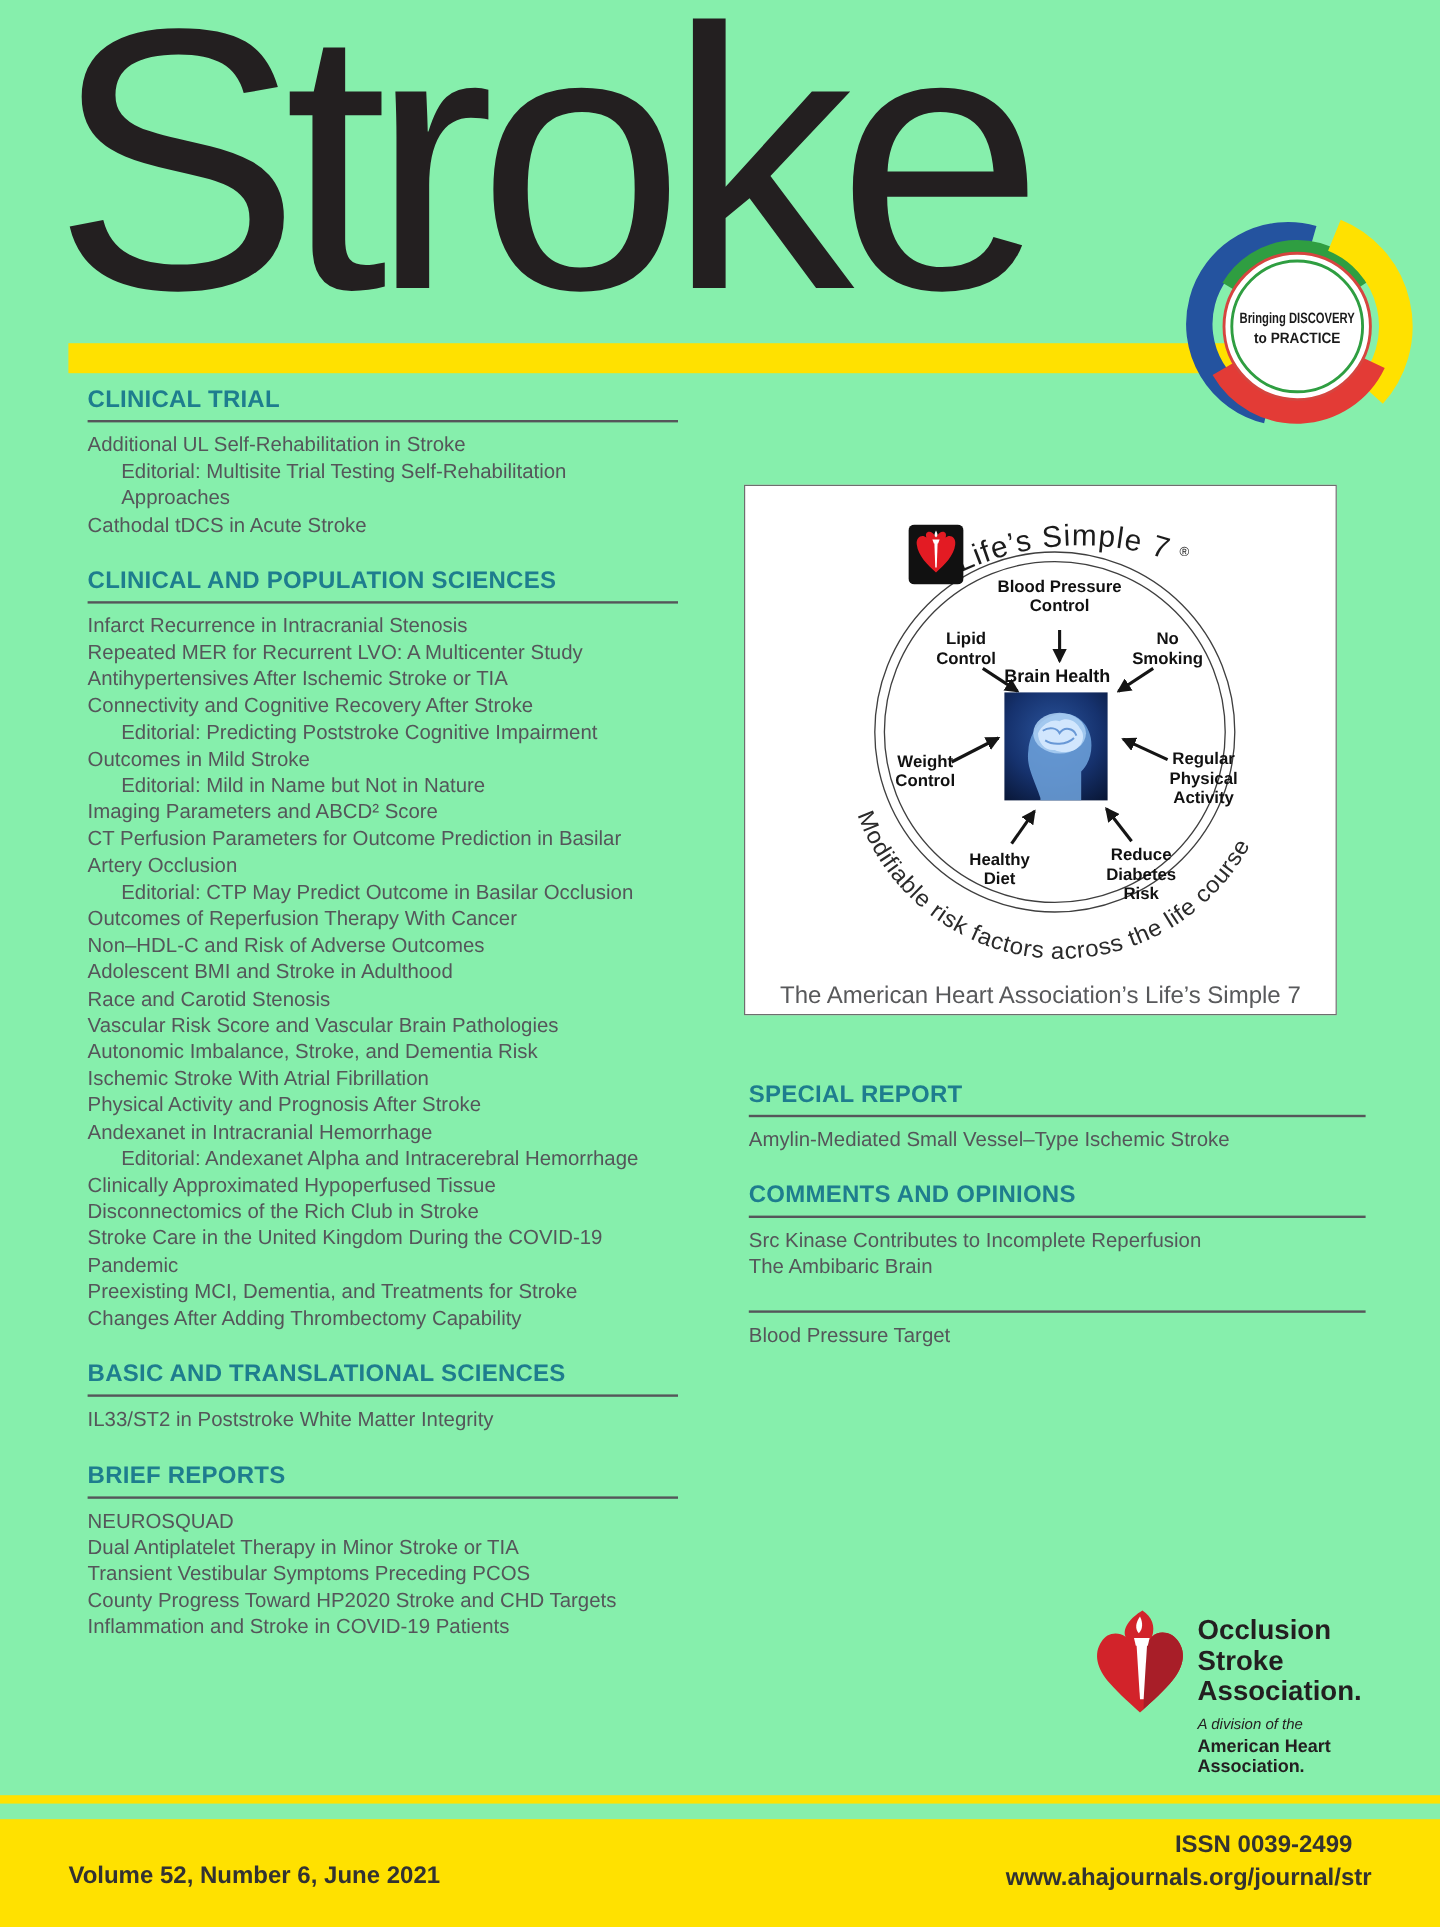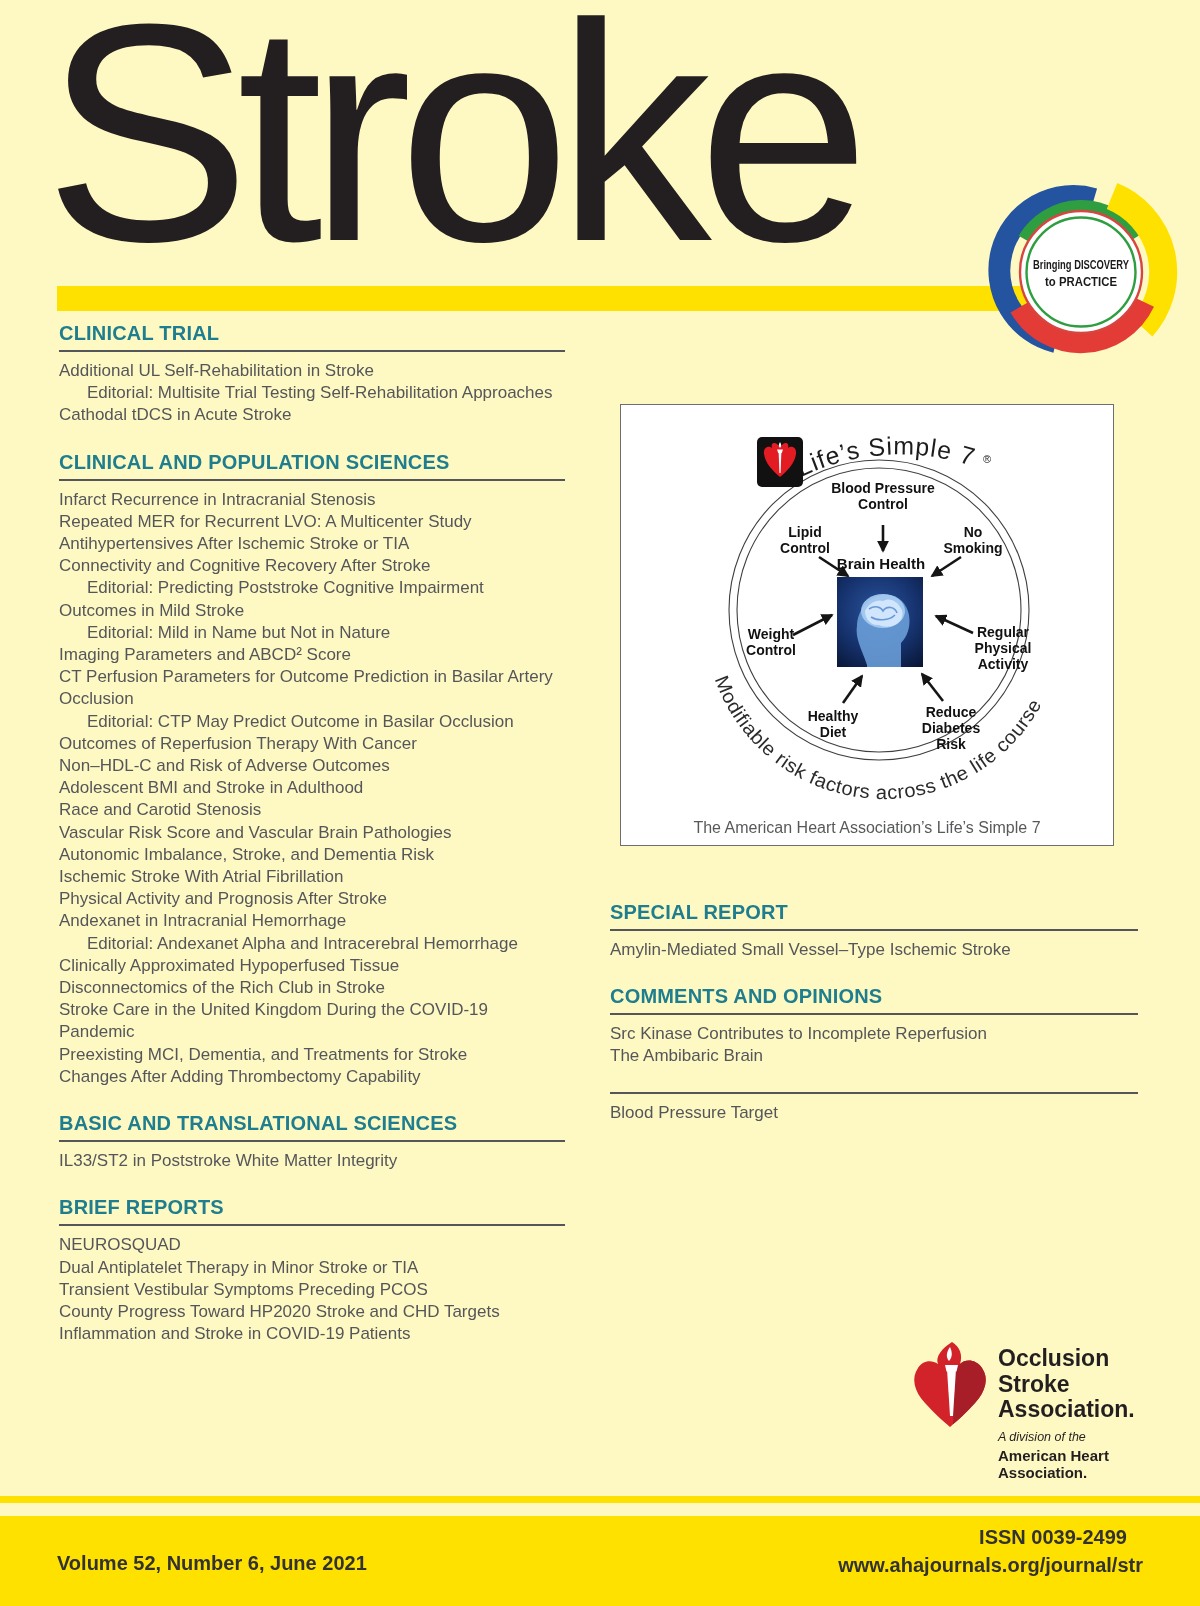--- a/index.html
+++ b/index.html
@@ -1,48 +1,48 @@
 <!DOCTYPE html>
 <html><head>
 <meta charset="utf-8">
 <style>
   html,body{margin:0;padding:0;background:#fff;}
-  #page{position:relative;width:1200px;height:1606px;background:#fef9c3;overflow:hidden;
+  #page{position:relative;width:1200px;height:1606px;background:#86efac;overflow:hidden;
         font-family:"Liberation Sans","DejaVu Sans",sans-serif;}
 
   
   .wordmark{position:absolute;left:44px;top:-27px;font-size:310px;line-height:320px;
             letter-spacing:-14px;color:#231f20;font-weight:400;}
 
   .yellow-bar{position:absolute;left:57px;top:286px;width:975px;height:25px;background:#ffe100;z-index:1;}
   .badge{position:absolute;left:975px;top:182px;z-index:2;}
 
   
   .col{position:absolute;}
   #left-col{left:57px;top:322px;width:508px;}
   #right-col{left:608px;top:901px;width:530px;}
-  .section{margin:0 0 24px 2px;}
+  .section{margin:0 0 24px 16px;}
   .section-title{margin:0;font-size:20px;font-weight:bold;color:#1e7d8e;letter-spacing:.2px;line-height:22px;}
   .rule{height:2px;background:#55565a;margin-top:6px;}
   .items{list-style:none;margin:8px 0 0 0;padding:0;}
   .items li{font-size:17px;line-height:22.2px;color:#55565a;}
   .items li.ind{padding-left:28px;}
 
   
   #figure-box{position:absolute;left:620px;top:404px;width:492px;height:440px;
               border:1px solid #6e6e6e;background:#fff;}
   #figure-box .overlay{position:absolute;left:0;top:0;}
   .factor{position:absolute;font-size:14px;font-weight:bold;color:#111;line-height:1.14;
           text-align:center;white-space:pre-line;}
   .brain-label{position:absolute;left:188px;top:150px;width:144px;text-align:center;
                font-size:15px;font-weight:bold;color:#111;}
   .brain-img{position:absolute;left:216px;top:172px;width:86px;height:90px;
              background:radial-gradient(circle at 48% 38%,#2a549c 0%,#16326e 55%,#081533 100%);}
   .fig-caption{position:absolute;left:0;top:414px;width:100%;text-align:center;
-               font-size:16px;color:#58595b;}
+               font-size:20px;color:#58595b;}
   .mini-aha{position:absolute;left:136px;top:32px;}
 
   
   #asa-logo{position:absolute;left:905px;top:1338px;}
   #asa-text{position:absolute;left:998px;top:1346px;color:#231f20;}
   #asa-text .big{font-size:23px;font-weight:bold;line-height:25.5px;}
   #asa-text .div1{font-size:12.5px;font-style:italic;margin-top:7px;}
   #asa-text .div2{font-size:15px;font-weight:bold;margin-top:3px;}
 
   

